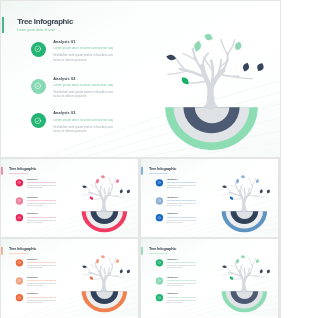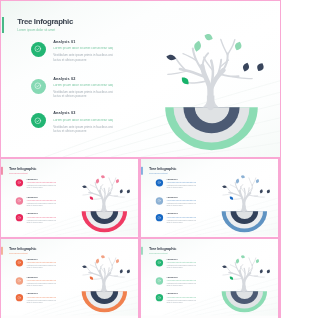--- a/index.html
+++ b/index.html
@@ -1,17 +1,17 @@
 <!DOCTYPE html>
 <html><head>
 <meta charset="utf-8">
 <style>
   html,body{margin:0;padding:0;}
   body{width:281px;height:318px;background:#ffffff;font-family:"Liberation Sans",sans-serif;overflow:hidden;}
-  .stage{position:relative;width:281px;height:318px;background:#f9a8d4;overflow:hidden;}
+  .stage{position:relative;width:281px;height:318px;background:#e5e5e5;overflow:hidden;}
   .slide{position:absolute;overflow:hidden;background:#fdfdfd;}
   .inner{position:absolute;left:0;top:0;width:279px;height:156px;transform-origin:0 0;}
   .bgwash{position:absolute;left:0;top:0;width:279px;height:156px;
      background:linear-gradient(152deg,#eef6f2 0%,#f8fbfa 14%,#fdfefe 30%,#ffffff 55%,#fdfefe 78%,#f6faf8 100%);}
   .swoosh{position:absolute;left:0;top:0;width:279px;height:156px;}
   .accent-bar{position:absolute;left:1.4px;top:16px;width:1.6px;height:15.5px;}
   .s-title{position:absolute;left:16.2px;top:15.9px;font-size:7.9px;font-weight:bold;color:#3c4450;letter-spacing:-0.35px;white-space:nowrap;}
   .s-sub{position:absolute;left:16.3px;top:27.3px;font-size:3.1px;letter-spacing:0.02px;white-space:nowrap;}
   .item{position:absolute;left:29.6px;}
   .item .bullet{position:absolute;left:0;top:0;width:15px;height:15px;border-radius:50%;}

